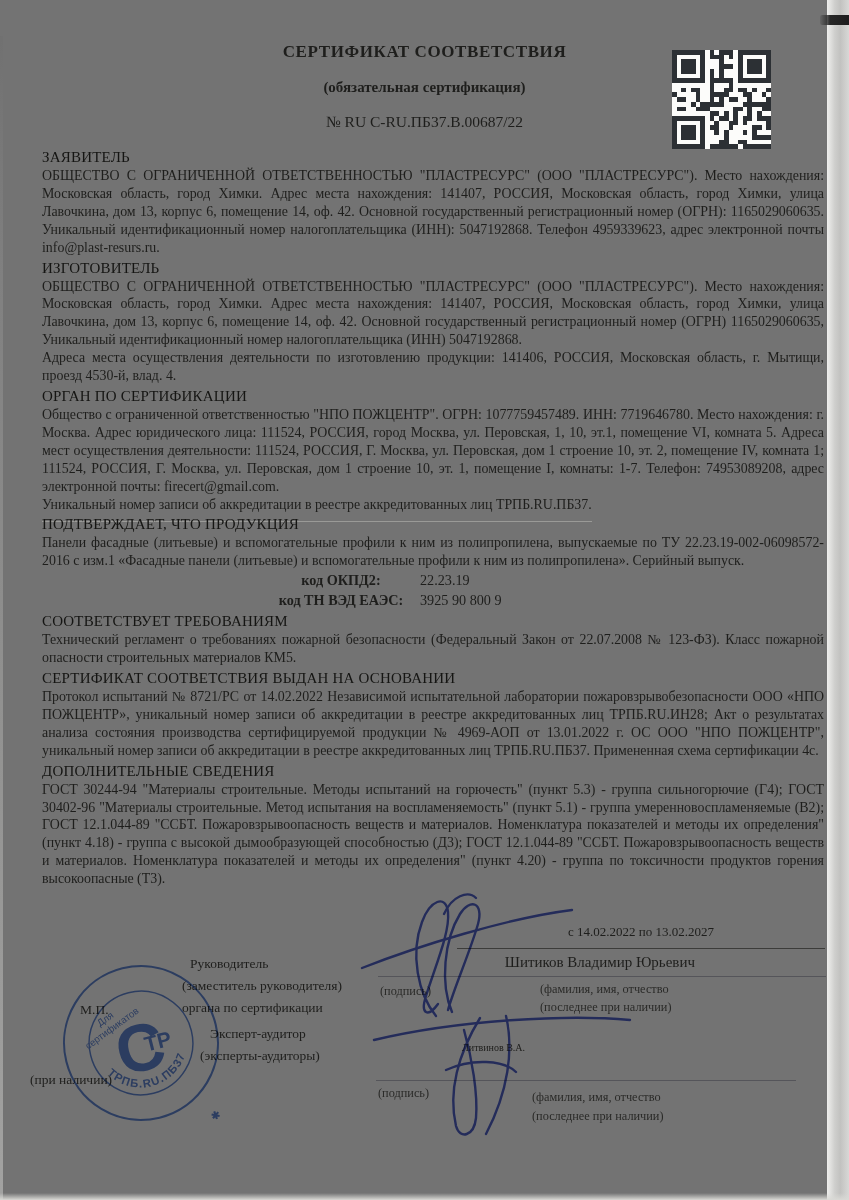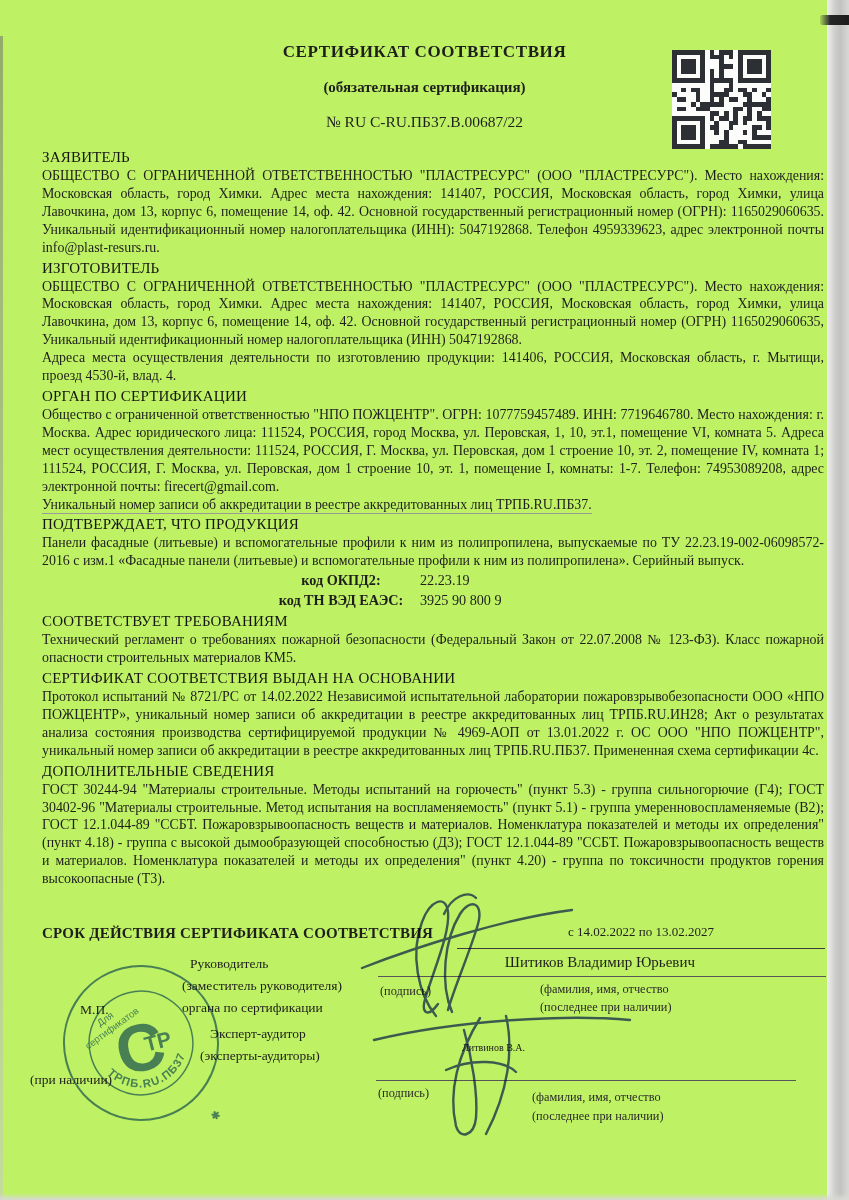--- a/index.html
+++ b/index.html
@@ -1,19 +1,19 @@
 <!DOCTYPE html>
 <html><head>
 <meta charset="utf-8">
 <style>
   * { margin:0; padding:0; box-sizing:border-box; }
   html,body { background:#e9e9e7; }
   .page {
     position:relative; width:849px; height:1200px;
-    background:#bef264; overflow:hidden;
+    background:#737373; overflow:hidden;
     font-family:"Liberation Serif","DejaVu Serif",serif;
     color:#1e1e1c;
   }
   
   .edge-left   { position:absolute; left:0; top:36px; width:3px; height:1164px;
                  background:linear-gradient(180deg,#6f6f6f,#8a8a8a 20%,#a8a8a6 55%,#c9c9c7 100%); opacity:.55; }
   .edge-right  { position:absolute; right:0; top:0; width:22px; height:1200px;
                  background:linear-gradient(90deg,#efefed,#cfcfcd 35%,#c2c2c0 60%,#d8d8d6 100%); }
   .mark-topright { position:absolute; left:820px; top:15px; width:29px; height:10px;
                  background:linear-gradient(90deg,rgba(34,34,34,.15),#262626 35%,#1d1d1d); border-radius:2px 0 0 2px; }
@@ -23,21 +23,21 @@
   .hdr { position:absolute; left:0; width:849px; text-align:center; }
   .hdr.title    { top:42px;  font-size:17px;   font-weight:bold; letter-spacing:.6px; }
   .hdr.subtitle { top:79px;  font-size:15px;   font-weight:bold; }
   .hdr.number   { top:113px; font-size:15.5px; }
   .qr { position:absolute; left:672px; top:50px; width:99px; height:99px; }
   .qr svg { width:100%; height:100%; shape-rendering:crispEdges; }
   
   .content { position:absolute; left:42px; top:146px; width:782px; }
   .sec h2 { font-size:15px; font-weight:normal; letter-spacing:.2px; line-height:18px; margin:2px 0 1px 0; color:#151513; }
   .sec p  { font-size:13.9px; line-height:17.9px; text-align:justify; }
-  .accred { border-bottom:1px solid #9a9a97; padding-bottom:1px; }
+  .accred { border-bottom:1px solid #9a9a97; padding-bottom:9px; }
   .code-row { display:flex; margin-left:220px; font-size:14.2px; line-height:20px;text-align:center; }
   .code-row .lbl { font-weight:bold; width:158px; }
   
   .validity { position:absolute; left:42px; top:924px; width:782px; }
   .validity h2 { display:inline-block; font-size:15px; font-weight:bold; letter-spacing:.2px; }
   .dates-line { position:absolute; left:415px; top:24px; width:368px; border-top:1.4px solid #3c3c3a; }
   .dates-text { position:absolute; left:415px; top:0; width:368px; text-align:center; font-size:13px; }
   .sig-el { position:absolute; font-size:13.5px; }
   .small  { font-size:12.3px; color:#2a2a28; }
   .sig-line { position:absolute; border-top:1.2px solid #55555a; }
@@ -247,21 +247,20 @@
       <p>Протокол испытаний № 8721/РС от 14.02.2022 Независимой испытательной лаборатории пожаровзрывобезопасности ООО «НПО ПОЖЦЕНТР», уникальный номер записи об аккредитации в реестре аккредитованных лиц ТРПБ.RU.ИН28; Акт о результатах анализа состояния производства сертифицируемой продукции № 4969-АОП от 13.01.2022 г. ОС ООО "НПО ПОЖЦЕНТР", уникальный номер записи об аккредитации в реестре аккредитованных лиц ТРПБ.RU.ПБ37. Примененная схема сертификации 4с.</p>
     </div>
 
     <div class="sec">
       <h2>ДОПОЛНИТЕЛЬНЫЕ СВЕДЕНИЯ</h2>
       <p>ГОСТ 30244-94 "Материалы строительные. Методы испытаний на горючесть" (пункт 5.3) - группа сильногорючие (Г4); ГОСТ 30402-96 "Материалы строительные. Метод испытания на воспламеняемость" (пункт 5.1) - группа умеренновоспламеняемые (В2); ГОСТ 12.1.044-89 "ССБТ. Пожаровзрывоопасность веществ и материалов. Номенклатура показателей и методы их определения" (пункт 4.18) - группа с высокой дымообразующей способностью (Д3); ГОСТ 12.1.044-89 "ССБТ. Пожаровзрывоопасность веществ и материалов. Номенклатура показателей и методы их определения" (пункт 4.20) -  группа по токсичности продуктов горения высокоопасные (Т3).</p>
     </div>
   </div>
 
   <div class="validity">
-    <h2>СРОК ДЕЙСТВИЯ СЕРТИФИКАТА СООТВЕТСТВИЯ</h2>
     <div class="dates-text">с 14.02.2022 по 13.02.2027</div>
     <div class="dates-line"></div>
   </div>
 
   <div class="sig-el" style="left:190px; top:956px;  width:170px;">Руководитель</div>
   <div class="sig-el" style="left:182px; top:978px;  width:226px;">(заместитель руководителя)</div>
   <div class="sig-el" style="left:182px; top:1000px; width:226px;">органа по сертификации</div>
   <div class="sig-el small" style="left:380px; top:984px; width:70px;">(подпись)</div>
   <div class="sig-el" style="left:455px; top:954px; width:240px; font-size:15px; text-align:right; padding-left:20px;">Шитиков Владимир Юрьевич</div>
   <div class="sig-line" style="left:378px; top:976px; width:448px;"></div>

